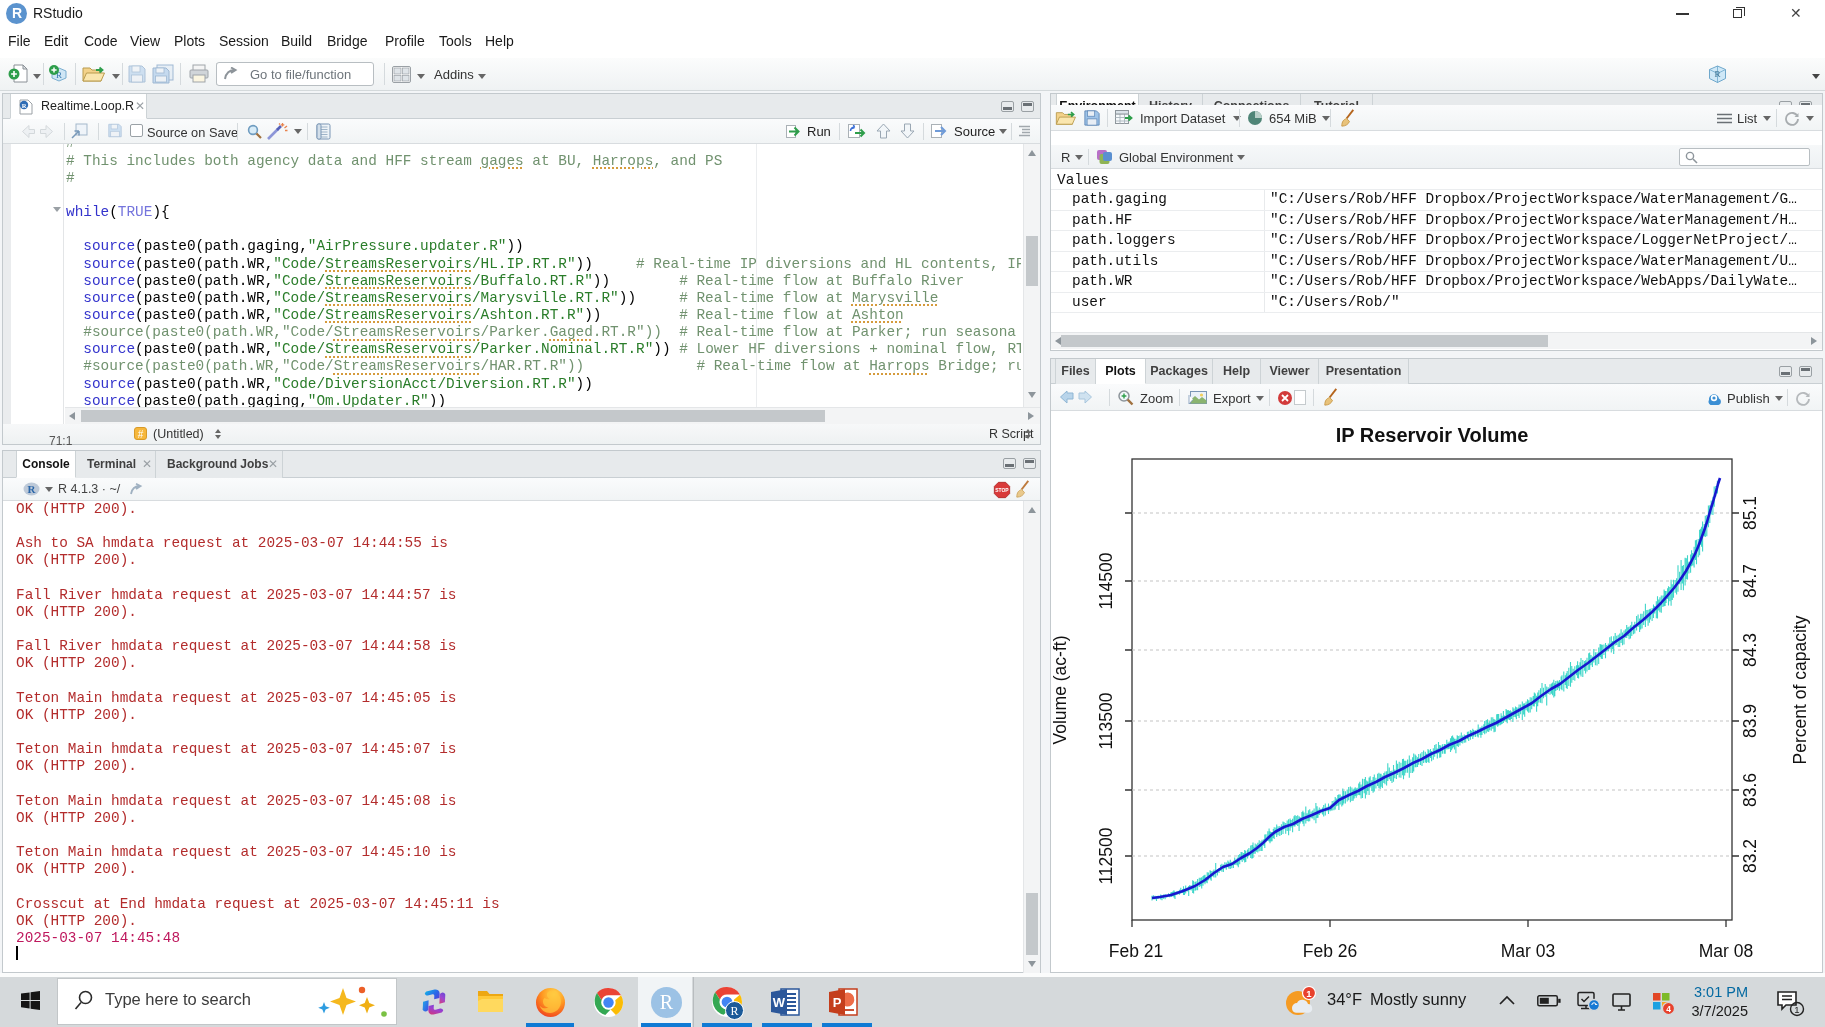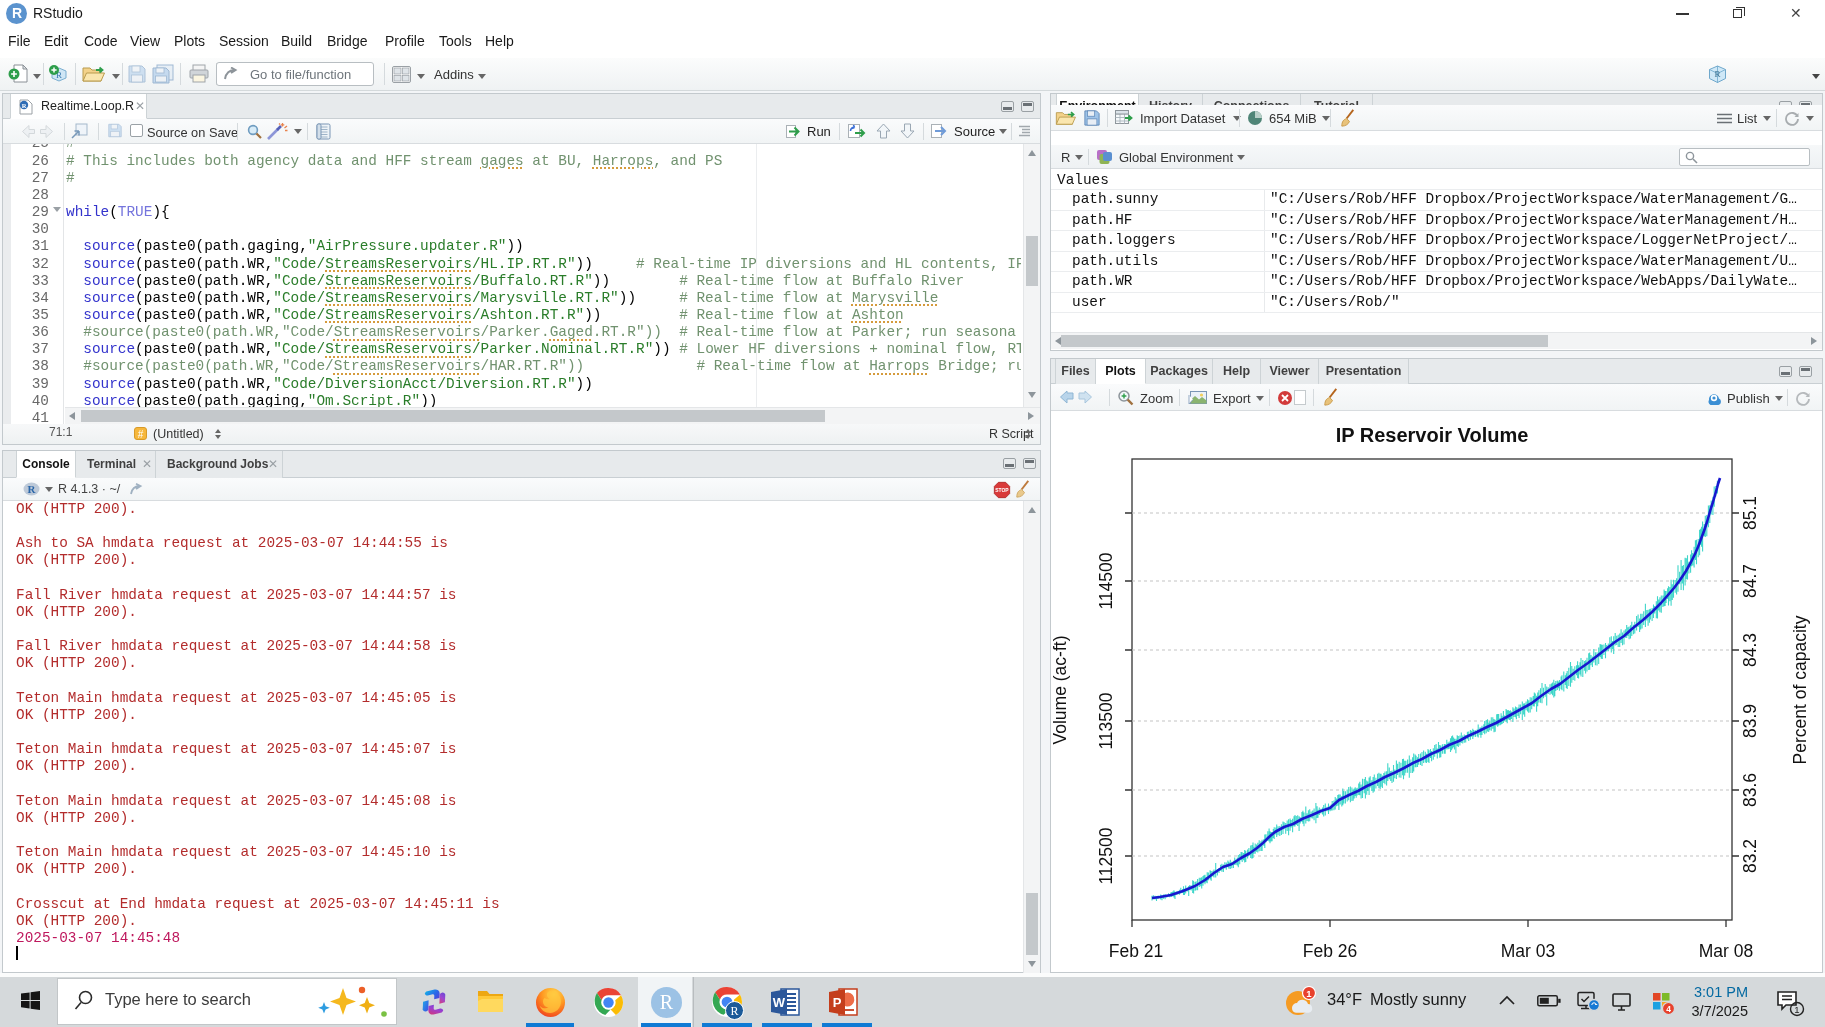--- a/index.html
+++ b/index.html
@@ -214,72 +214,55 @@
     <div class="sep" style="left:1008px; top:4px; height:17px;"></div>
     <svg class="abs" style="left:1014px;top:6px;" width="15" height="13" viewBox="0 0 15 13" opacity="0.8">
       <path d="M2 1.5 h11 M5 4.5 h8 M5 7.5 h8 M2 10.5 h11" stroke="#8d959b" stroke-width="1.6"></path>
     </svg>
   </div>
 
   <div class="abs" style="left:0; top:50px; width:1018px; height:280px; overflow:hidden; background:#fff;">
     <div class="abs" style="left:0; top:0; width:8px; height:280px; background:#eaecee;"></div>
     <div class="abs" style="left:60px; top:0; width:1px; height:280px; background:#e3e5e7;"></div>
     <div class="abs" style="left:753px; top:0; width:1px; height:263px; background:#ebedef;"></div>
-    <pre id="gut" class="mono abs" style="left:0; top:-8.6px; width:46px; text-align:right; font-size:14.4px; line-height:17.15px; color:#686868;">25
-26
-27
-28
-29
-30
-31
-32
-33
-34
-35
-36
-37
-38
-39
-40
-41</pre>
     <div class="abs" style="left:50px; top:63px; width:0; height:0; border-left:4px solid transparent; border-right:4px solid transparent; border-top:5px solid #9aa0a5;"></div>
     <pre id="code" class="mono abs" style="left:63px; top:-8.6px; font-size:14.4px; line-height:17.15px; color:#000;"><c>#</c>
 <c># This includes both agency data and HFF stream <u>gages</u> at BU, <u>Harrops</u>, and PS</c>
 <c>#</c>
 
 <k>while</k>(<t>TRUE</t>){
 
   <k>source</k>(paste0(path.gaging,<s>"AirPressure.updater.R"</s>))
   <k>source</k>(paste0(path.WR,<s>"Code/<u>StreamsReservoirs</u>/HL.IP.RT.R"</s>))     <c># Real-time IP diversions and HL contents, IP</c>
   <k>source</k>(paste0(path.WR,<s>"Code/<u>StreamsReservoirs</u>/Buffalo.RT.R"</s>))        <c># Real-time flow at Buffalo River</c>
   <k>source</k>(paste0(path.WR,<s>"Code/<u>StreamsReservoirs</u>/Marysville.RT.R"</s>))     <c># Real-time flow at <u>Marysville</u></c>
   <k>source</k>(paste0(path.WR,<s>"Code/<u>StreamsReservoirs</u>/Ashton.RT.R"</s>))         <c># Real-time flow at <u>Ashton</u></c>
   <c>#source(paste0(path.WR,"Code/<u>StreamsReservoirs</u>/Parker.<u>Gaged</u>.RT.R"))  # Real-time flow at Parker; run seasona</c>
   <k>source</k>(paste0(path.WR,<s>"Code/<u>StreamsReservoirs</u>/Parker.Nominal.RT.R"</s>)) <c># Lower HF diversions + nominal flow, RT</c>
   <c>#source(paste0(path.WR,"Code/<u>StreamsReservoirs</u>/HAR.RT.R"))             # Real-time flow at <u>Harrops</u> Bridge; run</c>
   <k>source</k>(paste0(path.WR,<s>"Code/DiversionAcct/Diversion.RT.R"</s>))
-  <k>source</k>(paste0(path.gaging,<s>"<u>Om.Script</u>.R"</s>))</pre>
+  <k>source</k>(paste0(path.gaging,<s>"<u>Om.Updater</u>.R"</s>))</pre>
   </div>
 
   <div class="abs" style="left:1020px; top:50px; width:17px; height:263px; background:#f3f4f5; border-left:1px solid #e4e6e8;">
     <div class="abs" style="left:4px; top:6px; width:0; height:0; border-left:4.5px solid transparent; border-right:4.5px solid transparent; border-bottom:6px solid #8d959b;"></div>
     <div class="abs" style="left:2px; top:92px; width:12px; height:50px; background:#c4c8cb;"></div>
     <div class="abs" style="left:4px; top:248px; width:0; height:0; border-left:4.5px solid transparent; border-right:4.5px solid transparent; border-top:6px solid #8d959b;"></div>
   </div>
 
   <div class="abs" style="left:62px; top:313px; width:958px; height:17px; background:#f3f4f5; border-top:1px solid #e4e6e8;">
     <div class="abs" style="left:4px; top:4px; width:0; height:0; border-top:4.5px solid transparent; border-bottom:4.5px solid transparent; border-right:6px solid #8d959b;"></div>
     <div class="abs" style="left:16px; top:2px; width:744px; height:12px; background:#c4c8cb;"></div>
   </div>
   <div class="abs" style="left:1020px; top:313px; width:17px; height:17px; background:#f3f4f5; border-top:1px solid #e4e6e8;">
     <div class="abs" style="left:5px; top:4px; width:0; height:0; border-top:4.5px solid transparent; border-bottom:4.5px solid transparent; border-left:6px solid #8d959b;"></div>
   </div>
 
   <div class="abs" style="left:0; top:330px; width:1037px; height:20px; background:linear-gradient(#f7f8f9,#eef1f2);">
-    <div class="abs" style="left:46px; top:1px; font-size:12px; color:#555;">71:1</div>
+    <div class="abs" style="left:46px; top:10px; font-size:12px; color:#555;">71:1</div>
     <div class="abs" style="left:131px; top:3px; width:13px; height:13px; background:#f6b73c; border:1px solid #d89a28; border-radius:3px; color:#fff; font-size:10px; text-align:center; line-height:13px;">#</div>
     <div class="abs" style="left:150px; top:3px; font-size:12.5px; color:#333;">(Untitled)</div>
     <div class="abs" style="left:212px; top:5px; width:0; height:0; border-left:3.5px solid transparent; border-right:3.5px solid transparent; border-bottom:4.5px solid #666;"></div>
     <div class="abs" style="left:212px; top:11px; width:0; height:0; border-left:3.5px solid transparent; border-right:3.5px solid transparent; border-top:4.5px solid #666;"></div>
     <div class="abs" style="left:986px; top:3px; font-size:12.5px; color:#333;">R Script</div>
     <div class="abs" style="left:1022px; top:5px; width:0; height:0; border-left:3.5px solid transparent; border-right:3.5px solid transparent; border-bottom:4.5px solid #666;"></div>
     <div class="abs" style="left:1022px; top:11px; width:0; height:0; border-left:3.5px solid transparent; border-right:3.5px solid transparent; border-top:4.5px solid #666;"></div>
   </div>
 </div>
 <div class="pane" style="left:2px; top:450px; width:1039px; height:523px;">
@@ -426,21 +409,21 @@
     <svg class="abs" style="left:634px;top:6px;" width="13" height="13" viewBox="0 0 13 13">
       <circle cx="5" cy="5" r="3.6" fill="none" stroke="#8d959b" stroke-width="1.4"></circle>
       <path d="M8 8 L12 12" stroke="#8d959b" stroke-width="1.6"></path>
     </svg>
   </div>
 
   <div class="mono abs" style="left:6px; top:78px; font-size:14.4px; color:#111;">Values</div>
   <div class="abs" style="left:0; top:95px; width:771px; border-top:1px solid #ebedef;">
     <div class="abs" style="left:213px; top:0; width:1px; height:123px; background:#e8eaec;"></div>
     <div class="envrow" style="top:0px;">
-        <span class="en">path.sunny</span>
+        <span class="en">path.gaging</span>
         <span class="ev">"C:/Users/Rob/HFF Dropbox/ProjectWorkspace/WaterManagement/G…</span>
       </div>
     <div class="envrow" style="top:20.5px;">
         <span class="en">path.HF</span>
         <span class="ev">"C:/Users/Rob/HFF Dropbox/ProjectWorkspace/WaterManagement/H…</span>
       </div>
     <div class="envrow" style="top:41px;">
         <span class="en">path.loggers</span>
         <span class="ev">"C:/Users/Rob/HFF Dropbox/ProjectWorkspace/LoggerNetProject/…</span>
       </div>

